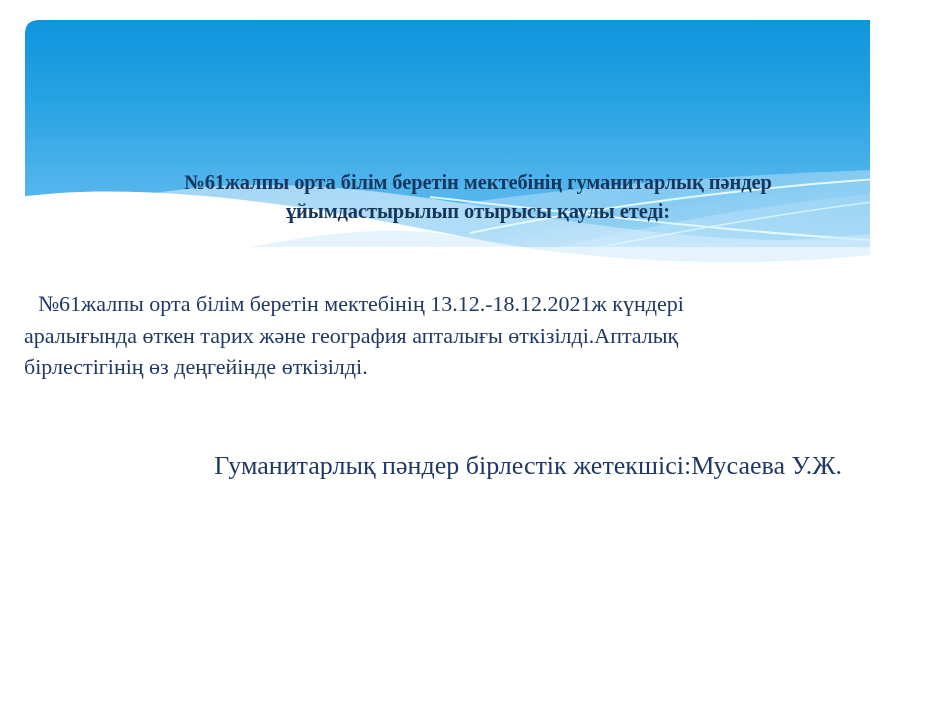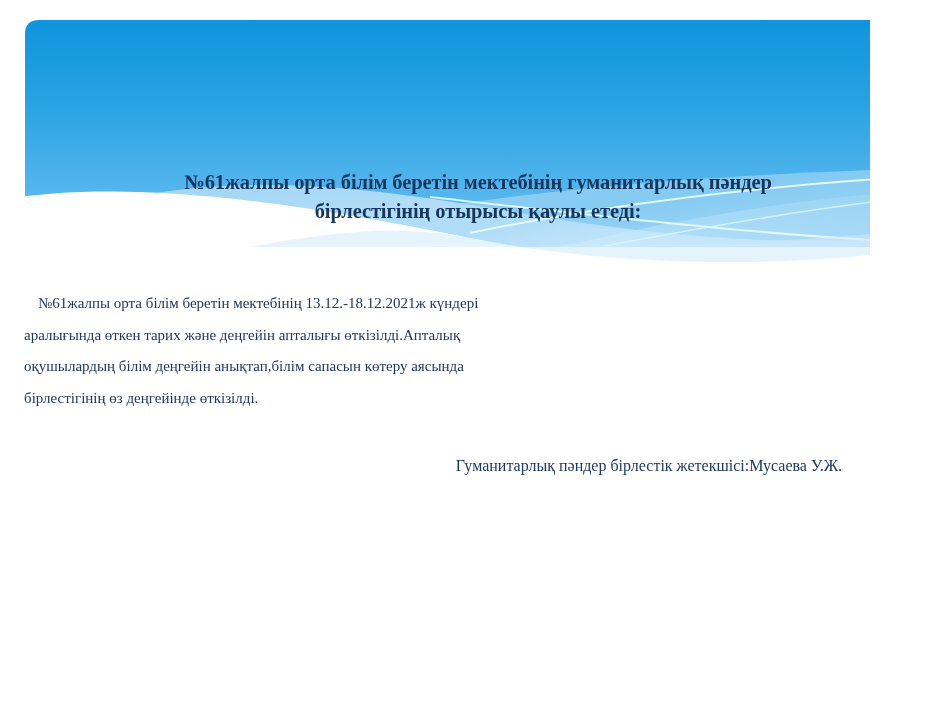--- a/index.html
+++ b/index.html
@@ -60,41 +60,41 @@
   
   .body-block {
     position: absolute;
     left: 24px;
     top: 288px;
     width: 884px;
     z-index: 4;
   }
   .body-line {
     font-family: "Liberation Serif", "DejaVu Serif", serif;
-    font-size: 15px;
+    font-size: 22px;
     line-height: 31.5px;
     color: #1f3864;
     white-space: nowrap;
   }
   .body-line.indent {
     text-indent: 14px;
   }
 
   
   .signature-block {
     position: absolute;
     left: 24px;
     top: 450px;
     width: 818px;
     text-align: right;
     z-index: 4;
   }
   .sig-line {
     font-family: "Liberation Serif", "DejaVu Serif", serif;
-    font-size: 16px;
+    font-size: 26px;
     line-height: 31.5px;
     color: #1f3864;
     white-space: nowrap;
   }
 </style>
 </head>
 <body>
 
 <div class="slide">
 
@@ -165,27 +165,26 @@
                C 430,246 640,250 820,238
                C 880,234 920,229 950,222
                L 950,244
                C 800,270 620,268 470,238
                C 390,222 310,236 250,247 Z" fill="#cfeafb" opacity="0.55"></path>
     </svg>
   </div>
 
   <div class="title-block">
     <div class="title-line">№61жалпы орта білім беретін мектебінің  гуманитарлық пәндер</div>
-    <div class="title-line second">бірлестігінің отырысы қаулы етеді:</div>
+    <div class="title-line second">ұйымдастырылып отырысы қаулы етеді:</div>
   </div>
 
   <div class="body-block">
     <div class="body-line indent"> №61жалпы орта білім беретін мектебінің  13.12.-18.12.2021ж күндері</div>
-    <div class="body-line">аралығында өткен  тарих және деңгейін  апталығы өткізілді.Апталық</div>
-    <div class="body-line">оқушылардың білім деңгейін анықтап,білім сапасын көтеру аясында</div>
+    <div class="body-line">аралығында өткен  тарих және география  апталығы өткізілді.Апталық</div>
     <div class="body-line">бірлестігінің өз деңгейінде өткізілді.</div>
   </div>
 
   <div class="signature-block">
     <div class="sig-line">Гуманитарлық пәндер бірлестік жетекшісі:Мусаева У.Ж.</div>
   </div>
 
 </div>
 
 </body></html>

